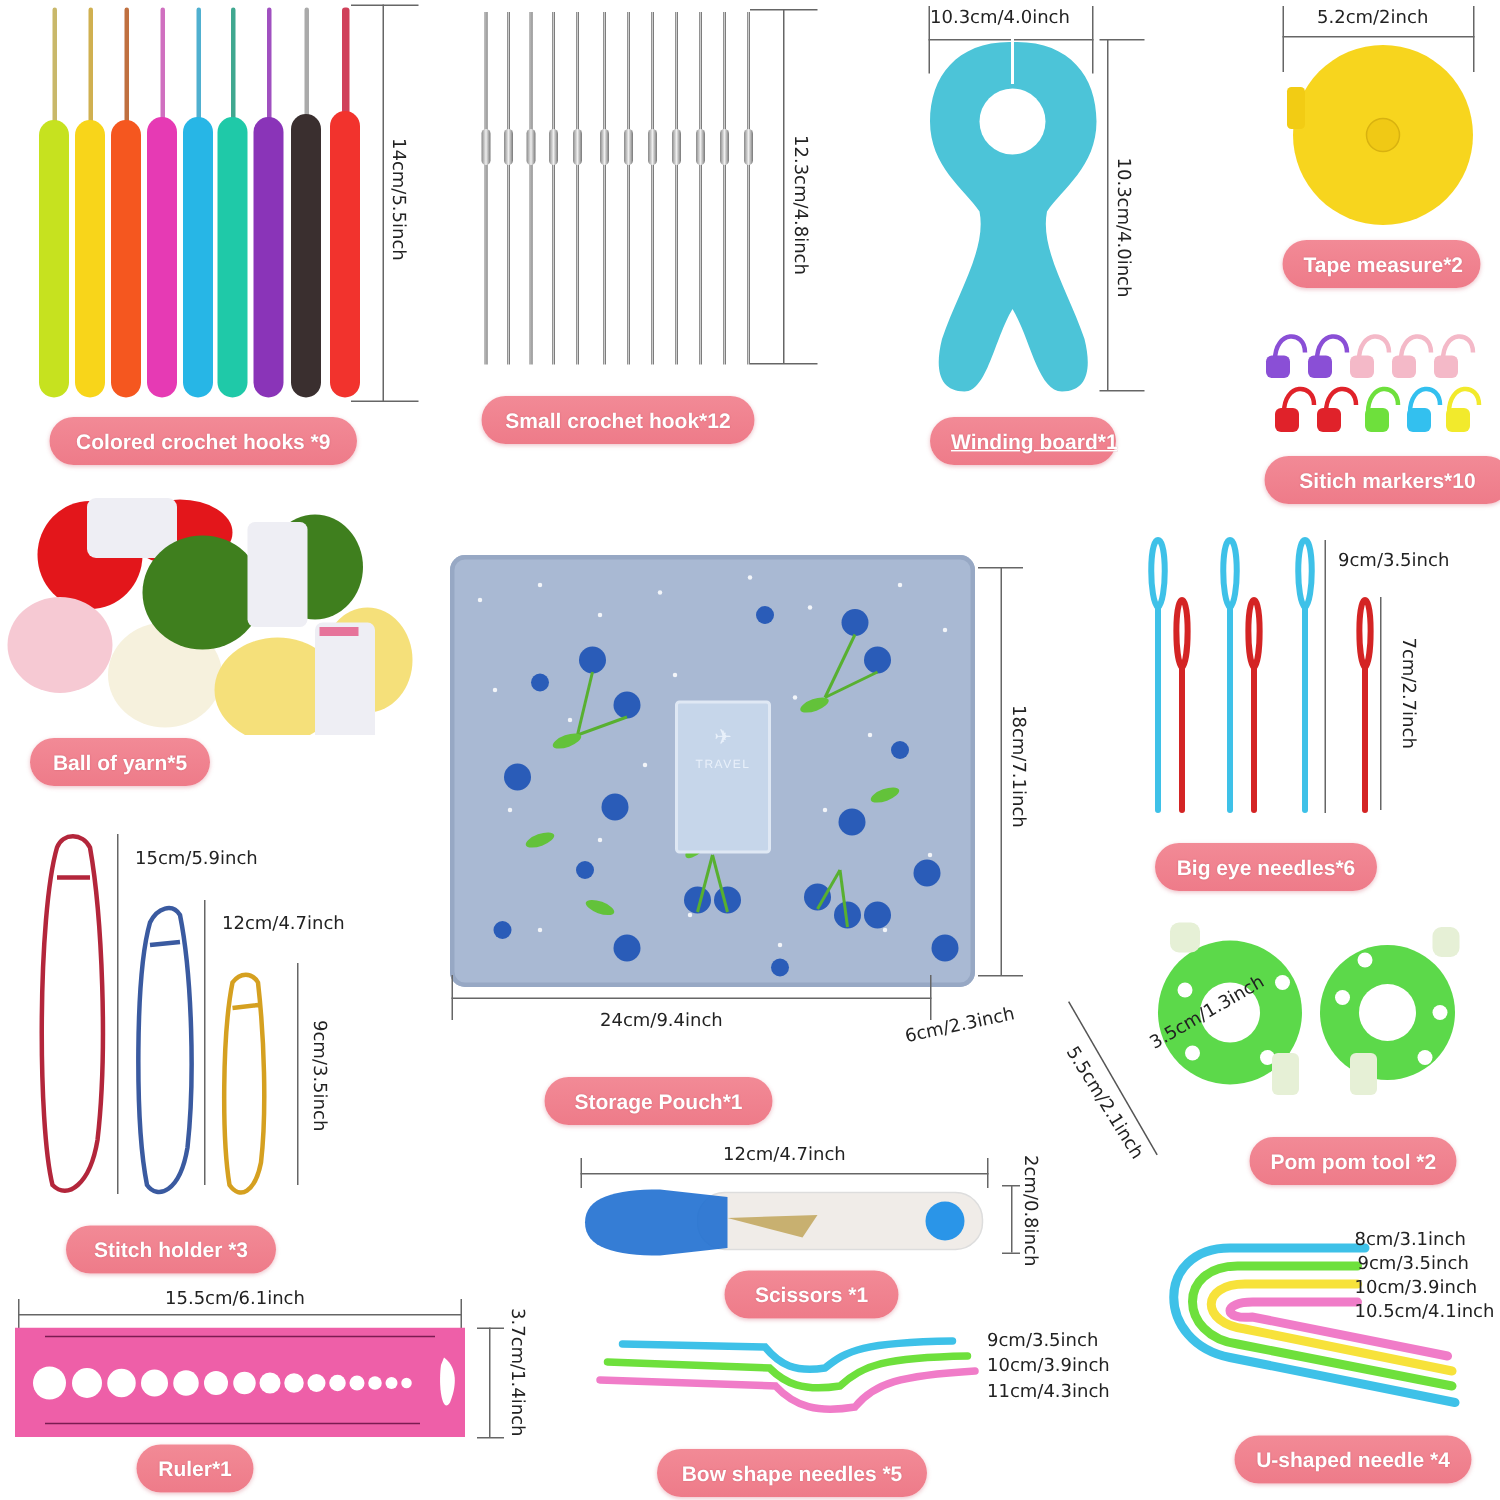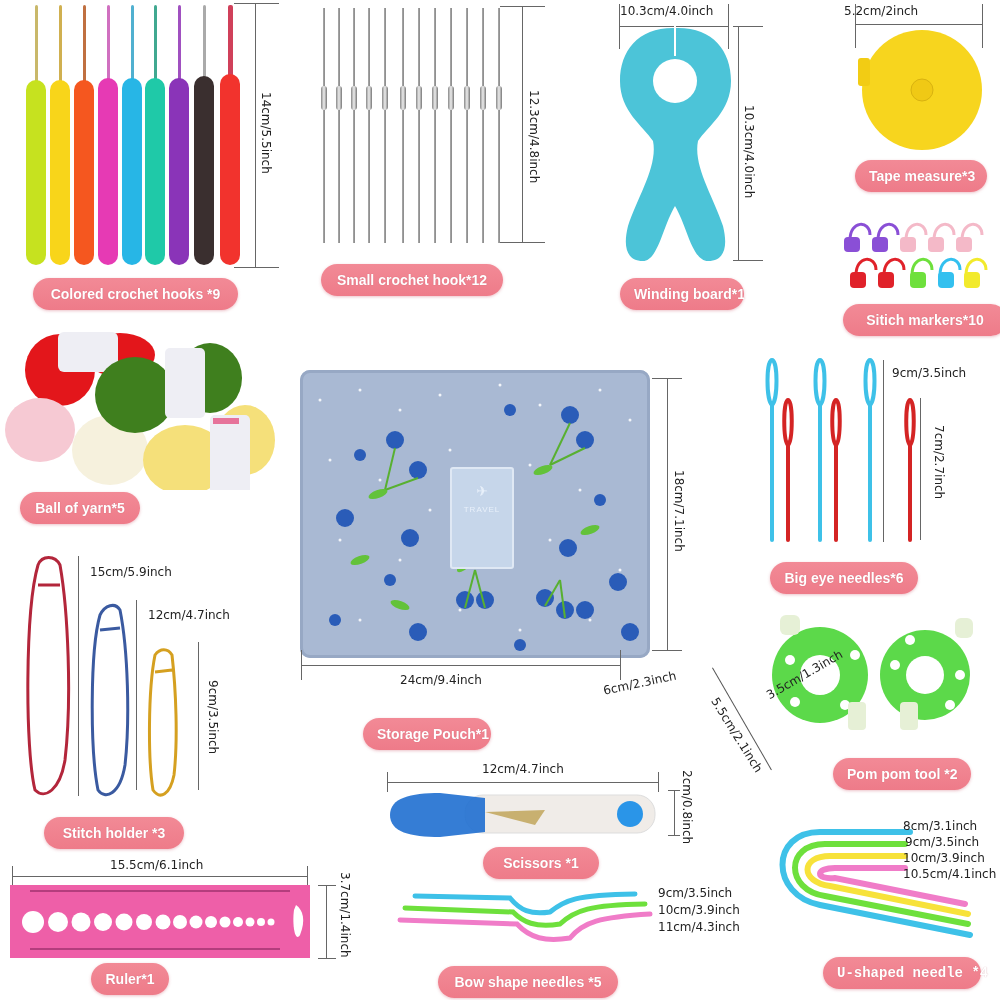--- a/index.html
+++ b/index.html
@@ -89,32 +89,32 @@
 <div class="line" style="left:728px;top:4px;width:1px;height:45px;"></div>
 <svg class="abs" style="left:618px;top:26px;" width="115" height="240" viewBox="0 0 115 240">
   <path d="M55 2 C20 2 2 25 2 55 C2 85 25 100 35 115 C40 140 20 170 10 200 C5 220 8 235 25 235 C40 235 45 200 57 180 C69 200 74 235 90 235 C107 235 110 220 105 200 C95 170 75 140 80 115 C90 100 113 85 113 55 C113 25 95 2 60 2 Z" fill="#4cc4d8"></path>
   <circle cx="57" cy="55" r="22" fill="#ffffff"></circle>
   <rect x="56" y="0" width="2" height="30" fill="#ffffff"></rect>
 </svg>
 <div class="line" style="left:733px;top:26px;width:30px;height:1px;"></div>
 <div class="line" style="left:733px;top:260px;width:30px;height:1px;"></div>
 <div class="line" style="left:738px;top:26px;width:1px;height:234px;"></div>
 <div class="dim vtext" style="left:742px;top:105px;">10.3cm/4.0inch</div>
-<div class="pill" style="left:620px;top:278px;width:124px;">Winding board*1</div>
-
-<div class="dim" style="left:844px;top:4px;">5.2cm/2inch</div>
+<div class="pill" style="left:620px;top:278px;width:124px;text-decoration:underline;">Winding board*1</div>
+
+<div class="dim" style="left:878px;top:4px;">5.2cm/2inch</div>
 <div class="line" style="left:855px;top:24px;width:128px;height:1px;"></div>
 <div class="line" style="left:855px;top:4px;width:1px;height:44px;"></div>
 <div class="line" style="left:982px;top:4px;width:1px;height:44px;"></div>
 <svg class="abs" style="left:852px;top:28px;" width="135" height="125" viewBox="0 0 135 125">
   <circle cx="70" cy="62" r="60" fill="#f7d51e"></circle>
   <rect x="6" y="30" width="12" height="28" rx="3" fill="#f2cc14"></rect>
   <circle cx="70" cy="62" r="11" fill="#f0c915" stroke="#d8b210" stroke-width="1"></circle>
 </svg>
-<div class="pill" style="left:855px;top:160px;width:132px;">Tape measure*3</div>
+<div class="pill" style="left:855px;top:160px;width:132px;">Tape measure*2</div>
 
 <svg class="abs" style="left:840px;top:215px;" width="150" height="85" viewBox="0 0 150 85">
   <g fill="none" stroke-width="3">
     <path d="M10 25 C10 5 30 5 30 20" stroke="#8a4fd6"></path>
       <rect x="4" y="22" width="16" height="15" rx="4" fill="#8a4fd6" stroke="none"></rect>
     <path d="M38 25 C38 5 58 5 58 20" stroke="#8a4fd6"></path>
       <rect x="32" y="22" width="16" height="15" rx="4" fill="#8a4fd6" stroke="none"></rect>
     <path d="M66 25 C66 5 86 5 86 20" stroke="#f4b9c8"></path>
       <rect x="60" y="22" width="16" height="15" rx="4" fill="#f4b9c8" stroke="none"></rect>
     <path d="M94 25 C94 5 114 5 114 20" stroke="#f4b9c8"></path>
@@ -227,21 +227,21 @@
 </div>
 <div class="line" style="left:652px;top:378px;width:30px;height:1px;"></div>
 <div class="line" style="left:652px;top:650px;width:30px;height:1px;"></div>
 <div class="line" style="left:667px;top:378px;width:1px;height:272px;"></div>
 <div class="dim vtext" style="left:672px;top:470px;">18cm/7.1inch</div>
 <div class="line" style="left:301px;top:665px;width:320px;height:1px;"></div>
 <div class="line" style="left:301px;top:650px;width:1px;height:30px;"></div>
 <div class="line" style="left:620px;top:650px;width:1px;height:30px;"></div>
 <div class="dim" style="left:400px;top:673px;">24cm/9.4inch</div>
 <div class="dim" style="left:602px;top:684px;transform:rotate(-12deg);transform-origin:left top;">6cm/2.3inch</div>
-<div class="pill" style="left:363px;top:718px;width:128px;">Storage Pouch*1</div>
+<div class="pill" style="left:363px;top:718px;width:152px;">Storage Pouch*1</div>
 
 <svg class="abs" style="left:760px;top:350px;" width="160" height="200" viewBox="0 0 160 200">
   <g fill="none" stroke-width="4" stroke-linecap="round">
     <path d="M12 10 C6 10 6 50 12 55 C18 50 18 10 12 10 Z M12 55 L12 190" stroke="#3ec1e8"></path>
     <path d="M60 10 C54 10 54 50 60 55 C66 50 66 10 60 10 Z M60 55 L60 190" stroke="#3ec1e8"></path>
     <path d="M110 10 C104 10 104 50 110 55 C116 50 116 10 110 10 Z M110 55 L110 190" stroke="#3ec1e8"></path>
     <path d="M28 50 C23 50 23 90 28 95 C33 90 33 50 28 50 Z M28 95 L28 190" stroke="#d42424"></path>
     <path d="M76 50 C71 50 71 90 76 95 C81 90 81 50 76 50 Z M76 95 L76 190" stroke="#d42424"></path>
     <path d="M150 50 C145 50 145 90 150 95 C155 90 155 50 150 50 Z M150 95 L150 190" stroke="#d42424"></path>
   </g>
@@ -358,13 +358,13 @@
     <path d="M150 12 L60 12 C10 12 10 75 60 85 L210 115" stroke="#3ec1e8"></path>
     <path d="M145 24 L65 24 C25 24 25 70 65 76 L208 104" stroke="#6ee03c"></path>
     <path d="M145 36 L70 36 C40 36 40 62 70 66 L208 94" stroke="#f7e23a"></path>
     <path d="M145 48 L75 48 C55 48 55 60 75 58 L205 84" stroke="#f07cc8"></path>
   </g>
 </svg>
 <div class="dim" style="left:903px;top:819px;">8cm/3.1inch</div>
 <div class="dim" style="left:905px;top:835px;">9cm/3.5inch</div>
 <div class="dim" style="left:903px;top:851px;">10cm/3.9inch</div>
 <div class="dim" style="left:903px;top:867px;">10.5cm/4.1inch</div>
-<div class="pill" style="left:823px;top:957px;width:158px;font-family:Liberation Mono, monospace;">U-shaped needle *4</div>
+<div class="pill" style="left:823px;top:957px;width:158px;">U-shaped needle *4</div>
 
 </body></html>

